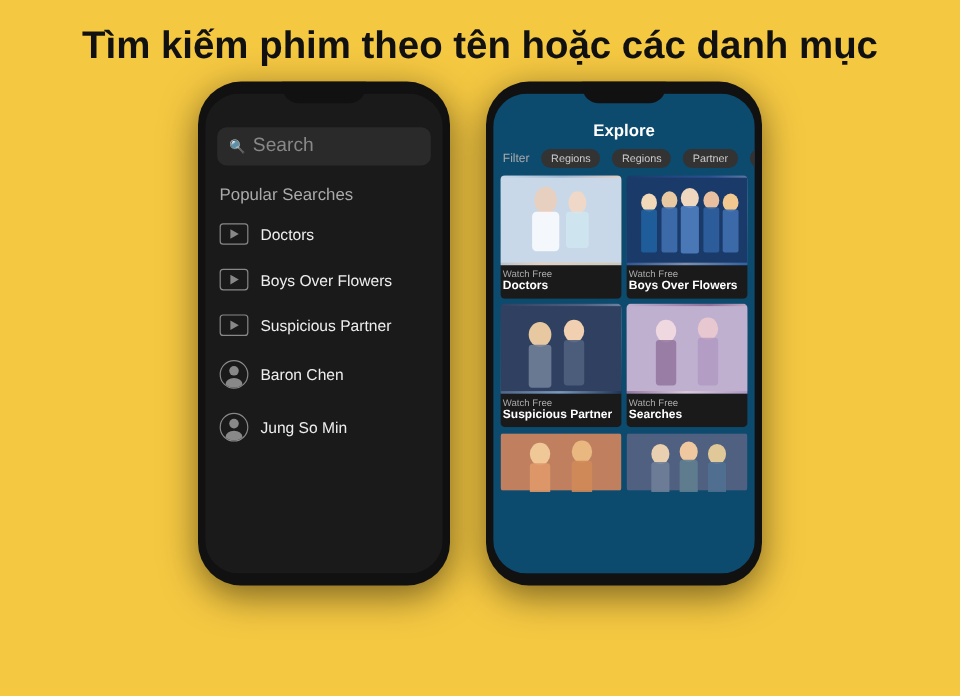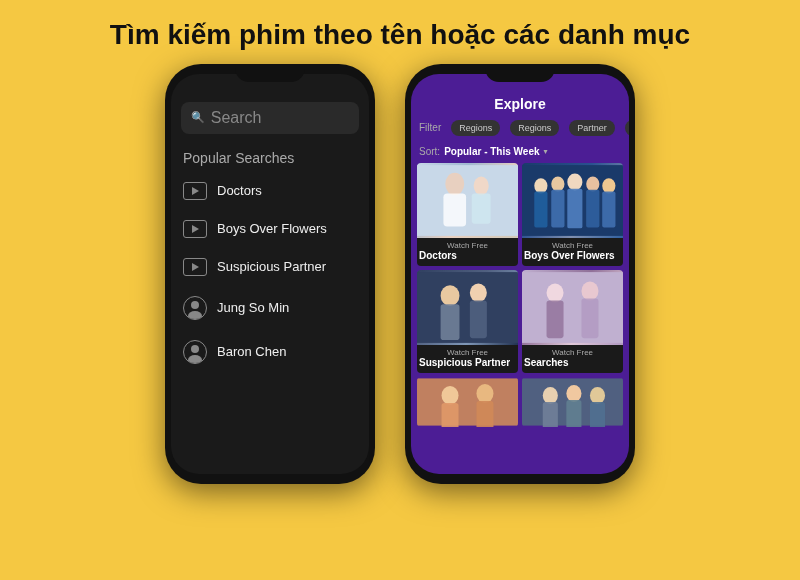--- a/index.html
+++ b/index.html
@@ -7,21 +7,21 @@
       width: 800px;
       height: 580px;
       background-color: #F5C842;
       font-family: 'Arial', sans-serif;
       overflow: hidden;
       position: relative;
     }
 
     .headline {
       text-align: center;
-      font-size: 28px;
+      font-size: 32px;
       font-weight: 900;
       color: #111;
       padding: 18px 20px 12px;
       line-height: 1.2;
     }
 
     .phones-container {
       display: flex;
       justify-content: center;
       align-items: flex-start;
@@ -165,21 +165,21 @@
       border-radius: 50% 50% 0 0;
     }
 
     .search-item-text {
       color: #eee;
       font-size: 13px;
     }
 
     
     .explore-screen {
-      background: #4c1d95;
+      background: #0c4a6e;
       height: 100%;
       display: flex;
       flex-direction: column;
     }
 
     .explore-header {
       text-align: center;
       color: #fff;
       font-size: 14px;
       font-weight: 600;
@@ -270,21 +270,20 @@
     }
 
     .grid-info {
       padding: 3px 2px 5px;
       background: #1a1a1a;
     }
 
     .watch-free-label {
       color: #aaa;
       font-size: 8px;
-      margin-left: 28px;
     }
 
     .show-title {
       color: #fff;
       font-size: 10px;
       font-weight: 600;
     }
 
     .partial-row {
       display: grid;
@@ -334,26 +333,26 @@
 
         <div class="search-item">
           <div class="search-item-icon">
             <div class="play-triangle"></div>
           </div>
           <span class="search-item-text">Suspicious Partner</span>
         </div>
 
         <div class="search-item">
           <div class="person-icon"></div>
-          <span class="search-item-text">Jung So Min</span>
+          <span class="search-item-text">Baron Chen</span>
         </div>
 
         <div class="search-item">
           <div class="person-icon"></div>
-          <span class="search-item-text">Baron Chen</span>
+          <span class="search-item-text">Jung So Min</span>
         </div>
 
       </div>
     </div>
   </div>
 
   <div class="phone phone-right">
     <div class="notch"></div>
     <div class="screen">
       <div class="explore-screen">
@@ -361,25 +360,20 @@
         <div class="explore-header">Explore</div>
 
         <div class="filter-bar">
           <span class="filter-label">Filter</span>
           <span class="filter-pill">Regions</span>
           <span class="filter-pill">Regions</span>
           <span class="filter-pill">Partner</span>
           <span class="filter-pill">Subt</span>
         </div>
 
-        <div class="sort-bar">
-          <span class="sort-label">Sort:</span>
-          <span class="sort-value">Popular - This Week</span>
-          <span class="chevron-down">▾</span>
-        </div>
 
         <div class="grid">
 
           <div class="grid-item">
             <div class="grid-thumb thumb-doctors">
               <svg width="100%" height="100%" viewBox="0 0 107 75" xmlns="http://www.w3.org/2000/svg">
                 <rect width="107" height="75" fill="#c8d8e8"></rect>
                 <ellipse cx="40" cy="20" rx="10" ry="12" fill="#e8d0c0"></ellipse>
                 <rect x="28" y="30" width="24" height="35" rx="4" fill="#fff" opacity="0.8"></rect>
                 <ellipse cx="68" cy="22" rx="8" ry="10" fill="#f0d8c8"></ellipse>

